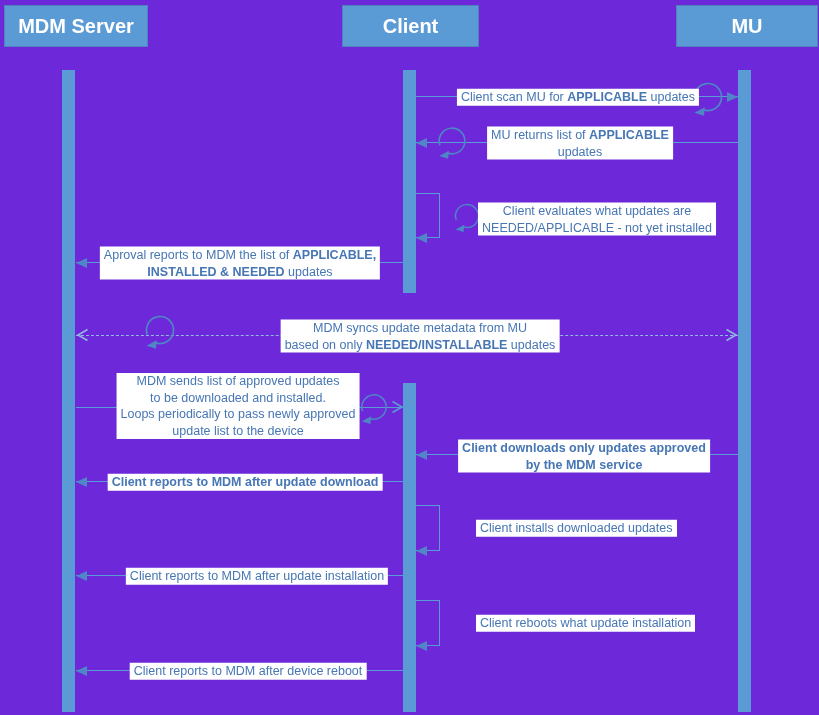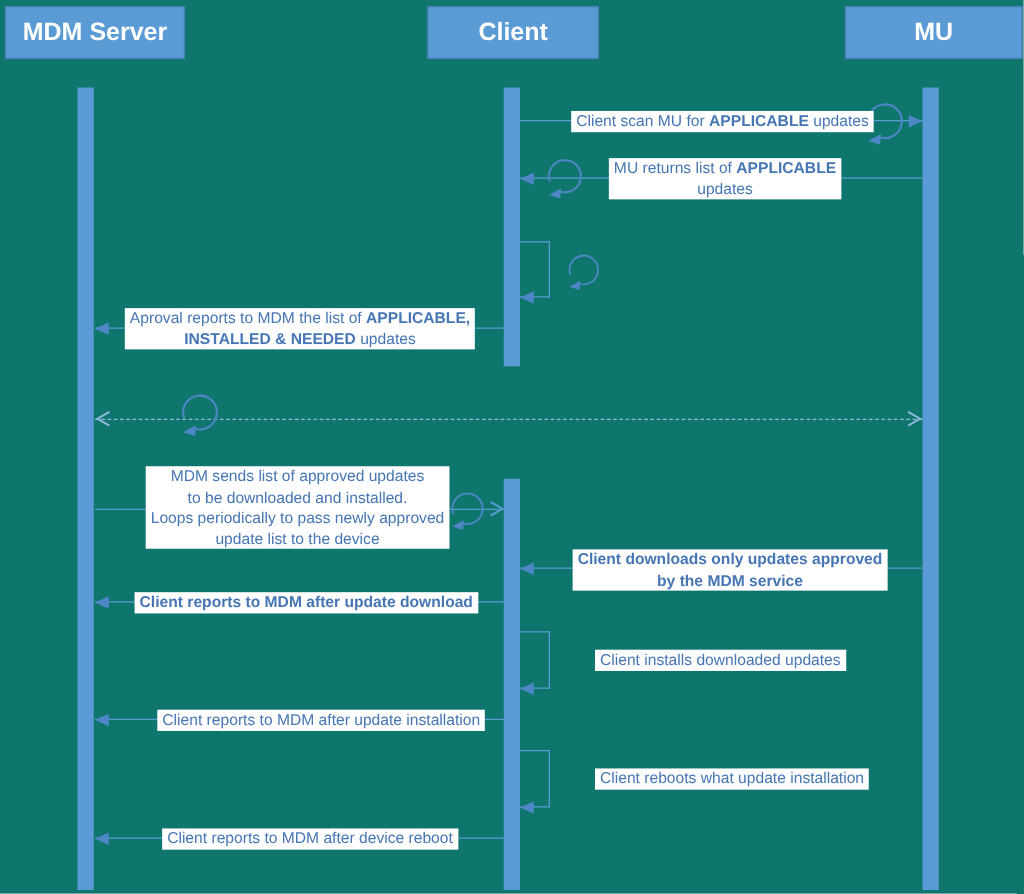--- a/index.html
+++ b/index.html
@@ -1,20 +1,20 @@
 <!DOCTYPE html>
 <html><head>
 <meta charset="utf-8">
 <style>
   html, body { margin: 0; padding: 0; background: #ffffff; }
   .diagram {
     position: relative;
     width: 819px;
     height: 715px;
-    background: #0f766e;
+    background: #6d28d9;
     font-family: "Liberation Sans", "DejaVu Sans", sans-serif;
     overflow: hidden;
   }
 
   
   .actor-box {
     position: absolute;
     top: 5px;
     height: 42px;
     background: #5B9BD5;
@@ -169,39 +169,47 @@
       <div><span>MU returns list of </span><span class="b">APPLICABLE</span></div>
       <div><span>updates</span></div>
     </div>
 
   <div class="bracket" id="bracket-evaluate"></div>
   <div class="tri-left" id="tri-evaluate"></div>
   <svg class="loop" id="loop-evaluate" width="34" height="34" viewBox="0 0 40 40">
     <path class="arc" d="M 7.3 24.6 A 13.5 13.5 0 1 1 15.4 32.7"></path>
     <path class="head" d="M 6.5 35.8 L 16.8 30.2 L 16 38.8 Z"></path>
   </svg>
+  <div class="mlabel" id="lbl-evaluate">
+      <div><span>Client evaluates what updates are</span></div>
+      <div><span>NEEDED/APPLICABLE - not yet installed</span></div>
+    </div>
 
   <div class="hline" id="line-report-list"></div>
   <div class="tri-left" id="tri-report-list"></div>
   <div class="mlabel" id="lbl-report-list">
       <div><span>Aproval reports to MDM the list of </span><span class="b">APPLICABLE,</span></div>
       <div><span class="b">INSTALLED &amp; NEEDED</span><span> updates</span></div>
     </div>
 
   <div class="hline dashed" id="line-sync"></div>
   <svg class="chev" id="chev-sync-left" width="13" height="14" viewBox="0 0 13 14">
     <path d="M 11.5 1.5 L 2 7 L 11.5 12.5" fill="none" stroke="#8FB8E2" stroke-width="1.6"></path>
   </svg>
   <svg class="chev" id="chev-sync-right" width="13" height="14" viewBox="0 0 13 14">
     <path d="M 1.5 1.5 L 11 7 L 1.5 12.5" fill="none" stroke="#8FB8E2" stroke-width="1.6"></path>
   </svg>
   <svg class="loop" id="loop-sync" width="40" height="40" viewBox="0 0 40 40">
     <path class="arc" d="M 7.3 24.6 A 13.5 13.5 0 1 1 15.4 32.7"></path>
     <path class="head" d="M 6.5 35.8 L 16.8 30.2 L 16 38.8 Z"></path>
   </svg>
+  <div class="mlabel" id="lbl-sync">
+      <div><span>MDM syncs update metadata from MU</span></div>
+      <div><span>based on only </span><span class="b">NEEDED/INSTALLABLE</span><span> updates</span></div>
+    </div>
 
   <div class="hline" id="line-policy"></div>
   <svg class="chev" id="chev-policy" width="13" height="14" viewBox="0 0 13 14">
     <path d="M 1.5 1.5 L 11 7 L 1.5 12.5" fill="none" stroke="#5B9BD5" stroke-width="1.6"></path>
   </svg>
   <svg class="loop" id="loop-policy" width="36" height="36" viewBox="0 0 40 40">
     <path class="arc" d="M 7.3 24.6 A 13.5 13.5 0 1 1 15.4 32.7"></path>
     <path class="head" d="M 6.5 35.8 L 16.8 30.2 L 16 38.8 Z"></path>
   </svg>
   <div class="mlabel" id="lbl-policy">

